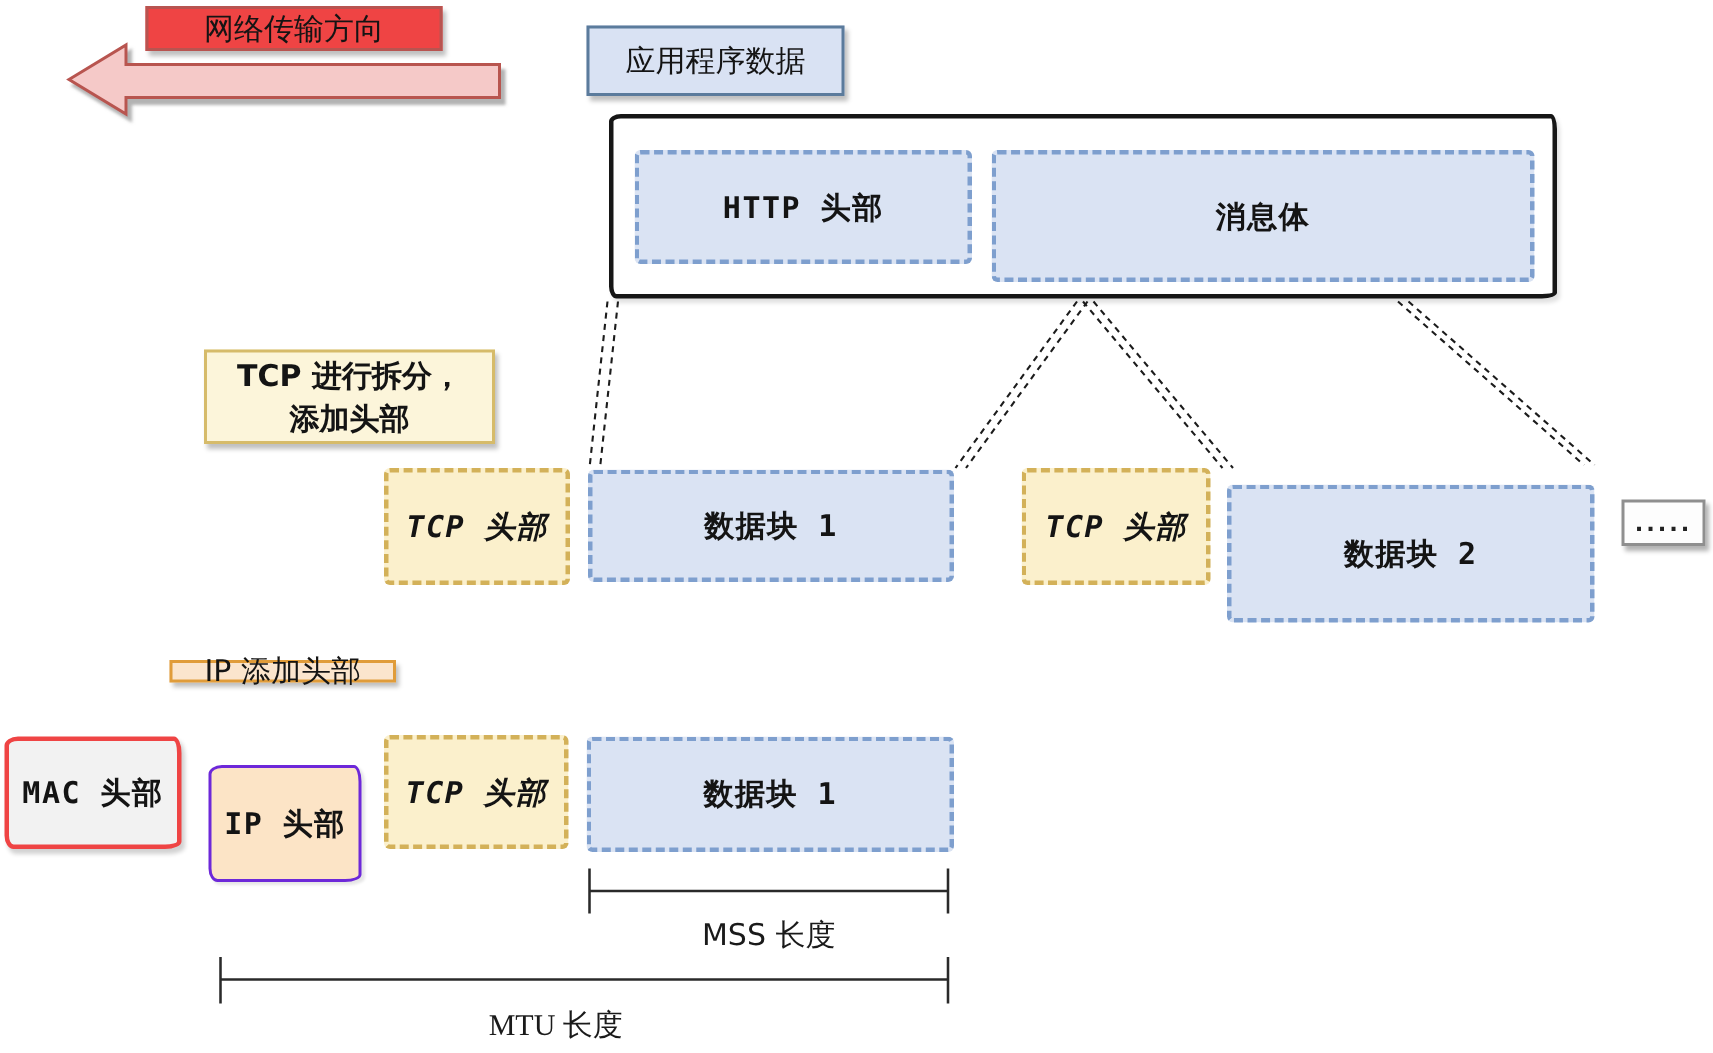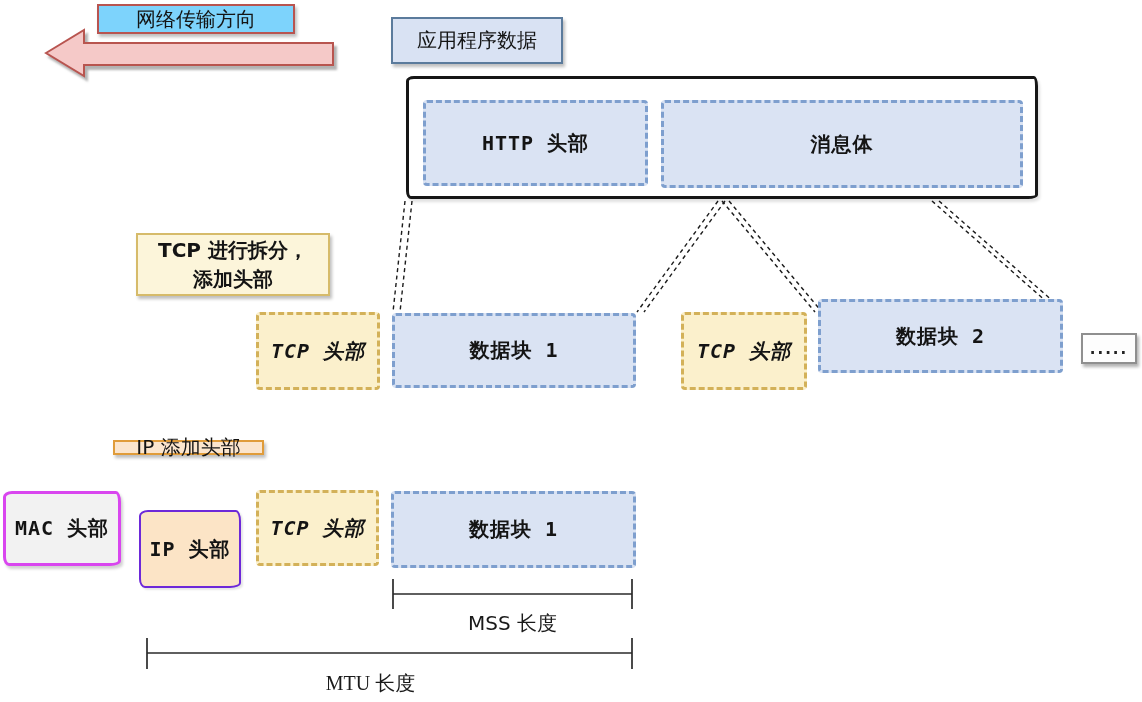--- a/index.html
+++ b/index.html
@@ -13,33 +13,33 @@
     display:flex;align-items:center;justify-content:center;
     font-family:"DejaVu Sans Mono","DejaVu Sans",sans-serif;
     font-weight:bold;font-size:20px;color:#141414;letter-spacing:1px;
   }
   .dashed-blue{background:#dae3f3;border:3px dashed #7e9fce;border-radius:4px;}
   .dashed-yellow{background:#fbf0cc;border:3px dashed #d3b159;border-radius:4px;font-style:italic;}
   .sketch{border-radius:9px 5px 11px 6px / 6px 11px 5px 9px;}
   .bigbox{background:#ffffff;border:3px solid #161616;
     border-radius:8px 4px 10px 5px / 5px 10px 4px 8px;
     box-shadow:2px 3px 3px rgba(0,0,0,0.12);}
-  .macbox{background:#f2f2f2;border:3px solid #d946ef;box-shadow:2px 3px 3px rgba(0,0,0,0.18);}
+  .macbox{background:#f2f2f2;border:3px solid #ef4444;box-shadow:2px 3px 3px rgba(0,0,0,0.18);}
   .ipbox{background:#fce4c6;border:2px solid #6d28d9;box-shadow:2px 2px 2px rgba(0,0,0,0.10);margin-top:20px;}
   .dotsbox{background:#fdfdfd;border:2px solid #8f8f8f;box-shadow:2px 3px 3px rgba(0,0,0,0.30);
     display:flex;align-items:center;justify-content:center;
     font-size:15px;font-weight:bold;color:#222;letter-spacing:2px;}
 
   .callout{
     position:absolute;box-sizing:border-box;
     display:flex;flex-direction:column;align-items:center;justify-content:center;
     font-size:20px;color:#141414;text-align:center;line-height:1.45;
     box-shadow:2px 3px 3px rgba(0,0,0,0.25);
   }
-  .callout-pink{background:#7dd3fc;border:2px solid #b85450;}
+  .callout-pink{background:#ef4444;border:2px solid #b85450;}
   .callout-blue{background:#d9e2f3;border:2px solid #5b7b9c;}
   .callout-yellow{background:#fcf5da;border:2px solid #d6bb6a;}
   .callout-orange{background:#fbe5cd;border:2px solid #e09c3a;}
 
   .measure-label{
     position:absolute;box-sizing:border-box;text-align:center;
     font-size:20px;color:#1a1a1a;
   }
 </style>
 </head>
@@ -92,41 +92,41 @@
     <span>TCP 进行拆分，</span>
     <span>添加头部</span>
   </div>
 
   <div class="callout callout-orange" style="left:113px;top:440px;width:151px;height:15px;">
     <span>IP 添加头部</span>
   </div>
 
   <div class="abs bigbox" style="left:406px;top:76px;width:632px;height:123px;"></div>
 
-  <div class="block dashed-blue" style="left:423px;top:100px;width:225px;height:86px;justify-content:center;">
+  <div class="block dashed-blue" style="left:423px;top:100px;width:225px;height:76px;justify-content:center;">
     <span>HTTP 头部</span>
   </div>
 
   <div class="block dashed-blue" style="left:661px;top:100px;width:362px;height:88px;">
     <span>消息体</span>
   </div>
 
   <div class="block dashed-yellow" style="left:256px;top:312px;width:124px;height:78px;">
     <span>TCP 头部</span>
   </div>
 
   <div class="block dashed-blue" style="left:392px;top:313px;width:244px;height:75px;">
     <span>数据块 1</span>
   </div>
 
   <div class="block dashed-yellow" style="left:681px;top:312px;width:126px;height:78px;">
     <span>TCP 头部</span>
   </div>
 
-  <div class="block dashed-blue" style="left:818px;top:299px;width:245px;height:74px;">
+  <div class="block dashed-blue" style="left:818px;top:323px;width:245px;height:92px;">
     <span>数据块 2</span>
   </div>
 
   <div class="abs dotsbox" style="left:1081px;top:333px;width:56px;height:31px;">
     <span>.....</span>
   </div>
 
   <div class="block macbox sketch" style="left:3px;top:491px;width:118px;height:75px;">
     <span>MAC 头部</span>
   </div>

